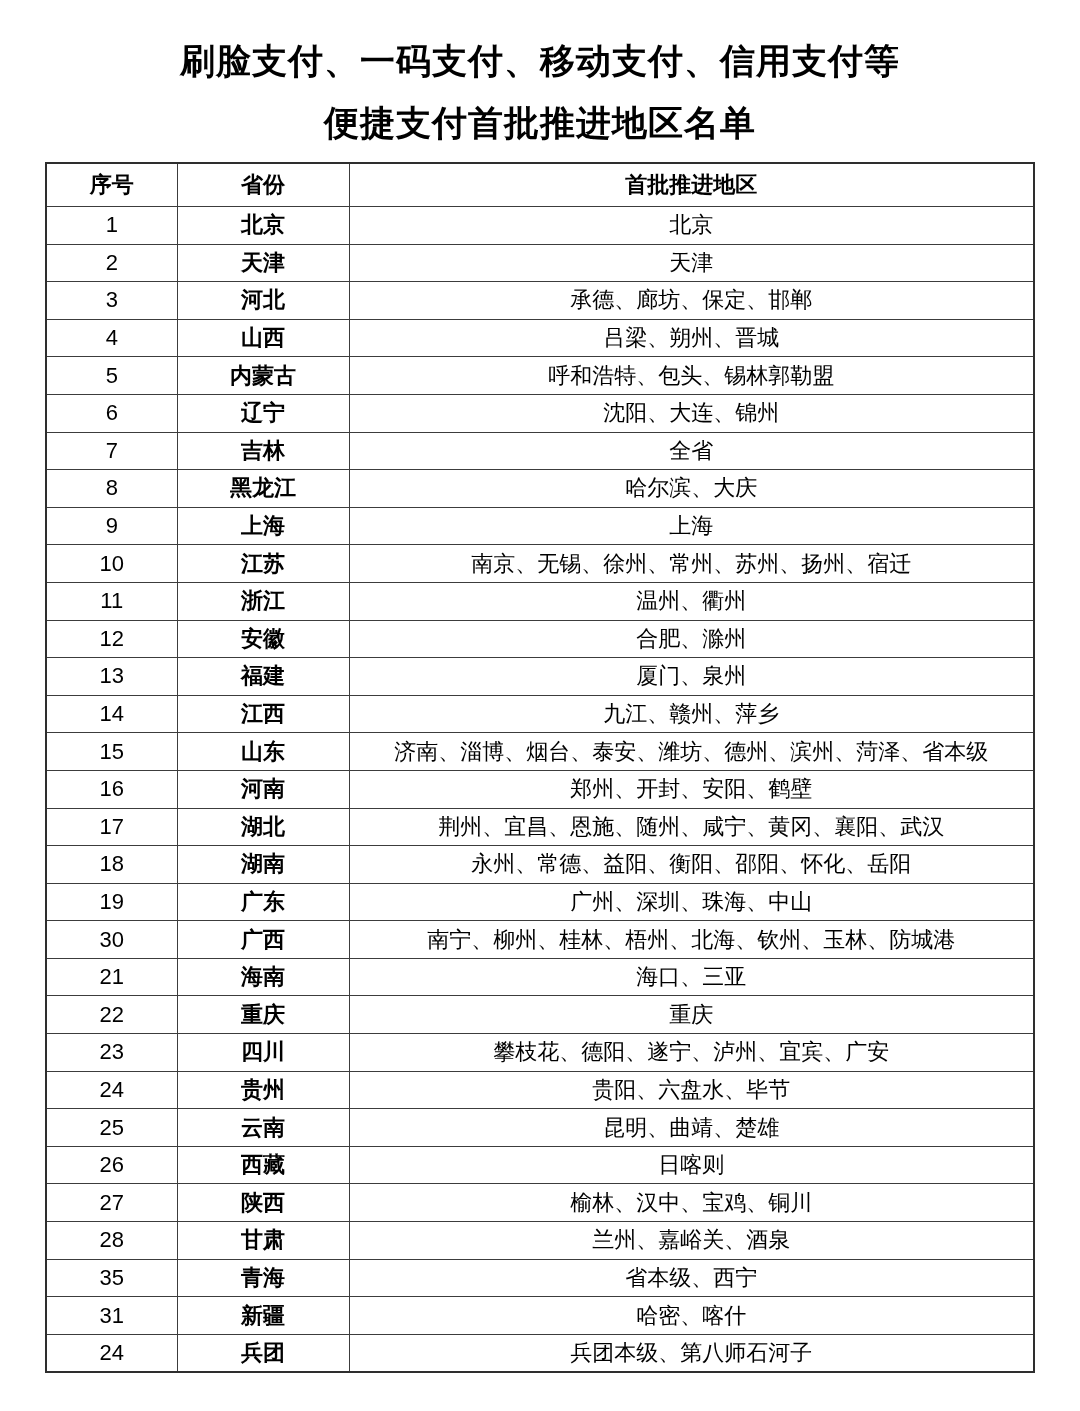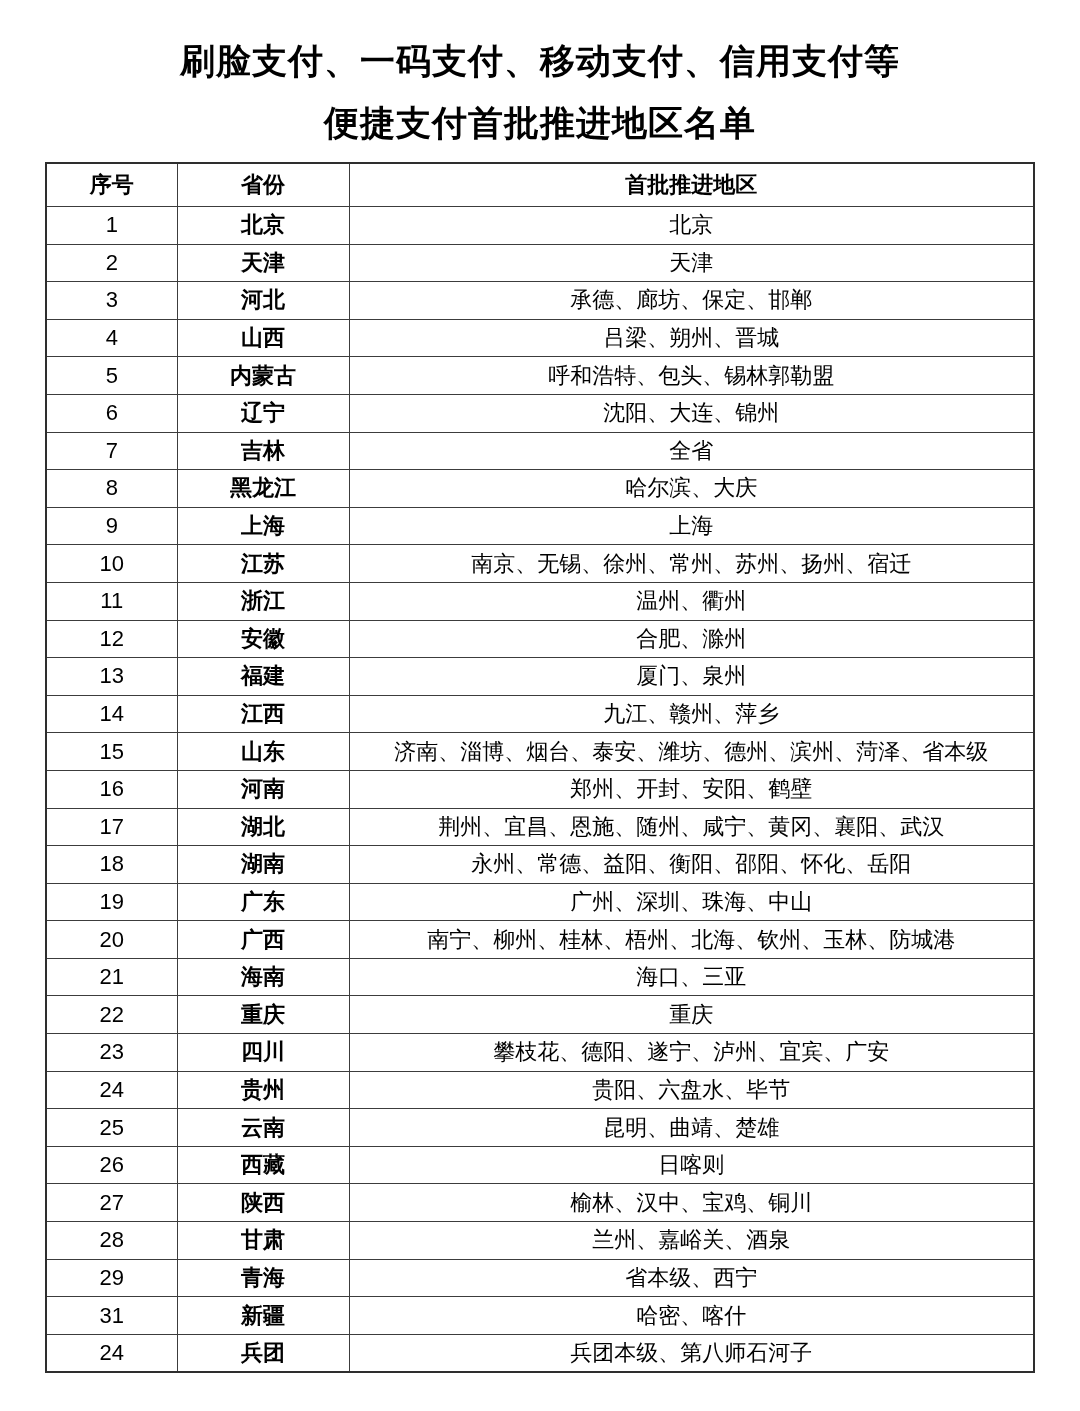--- a/index.html
+++ b/index.html
@@ -176,21 +176,21 @@
           <td class="cell-index">18</td>
           <td class="cell-province">湖南</td>
           <td class="cell-regions">永州、常德、益阳、衡阳、邵阳、怀化、岳阳</td>
         </tr>
         <tr>
           <td class="cell-index">19</td>
           <td class="cell-province">广东</td>
           <td class="cell-regions">广州、深圳、珠海、中山</td>
         </tr>
         <tr>
-          <td class="cell-index">20</td>
+          <td class="cell-index">30</td>
           <td class="cell-province">广西</td>
           <td class="cell-regions">南宁、柳州、桂林、梧州、北海、钦州、玉林、防城港</td>
         </tr>
         <tr>
           <td class="cell-index">21</td>
           <td class="cell-province">海南</td>
           <td class="cell-regions">海口、三亚</td>
         </tr>
         <tr>
           <td class="cell-index">22</td>
@@ -221,21 +221,21 @@
           <td class="cell-index">27</td>
           <td class="cell-province">陕西</td>
           <td class="cell-regions">榆林、汉中、宝鸡、铜川</td>
         </tr>
         <tr>
           <td class="cell-index">28</td>
           <td class="cell-province">甘肃</td>
           <td class="cell-regions">兰州、嘉峪关、酒泉</td>
         </tr>
         <tr>
-          <td class="cell-index">29</td>
+          <td class="cell-index">35</td>
           <td class="cell-province">青海</td>
           <td class="cell-regions">省本级、西宁</td>
         </tr>
         <tr>
           <td class="cell-index">31</td>
           <td class="cell-province">新疆</td>
           <td class="cell-regions">哈密、喀什</td>
         </tr>
         <tr>
           <td class="cell-index">24</td>

